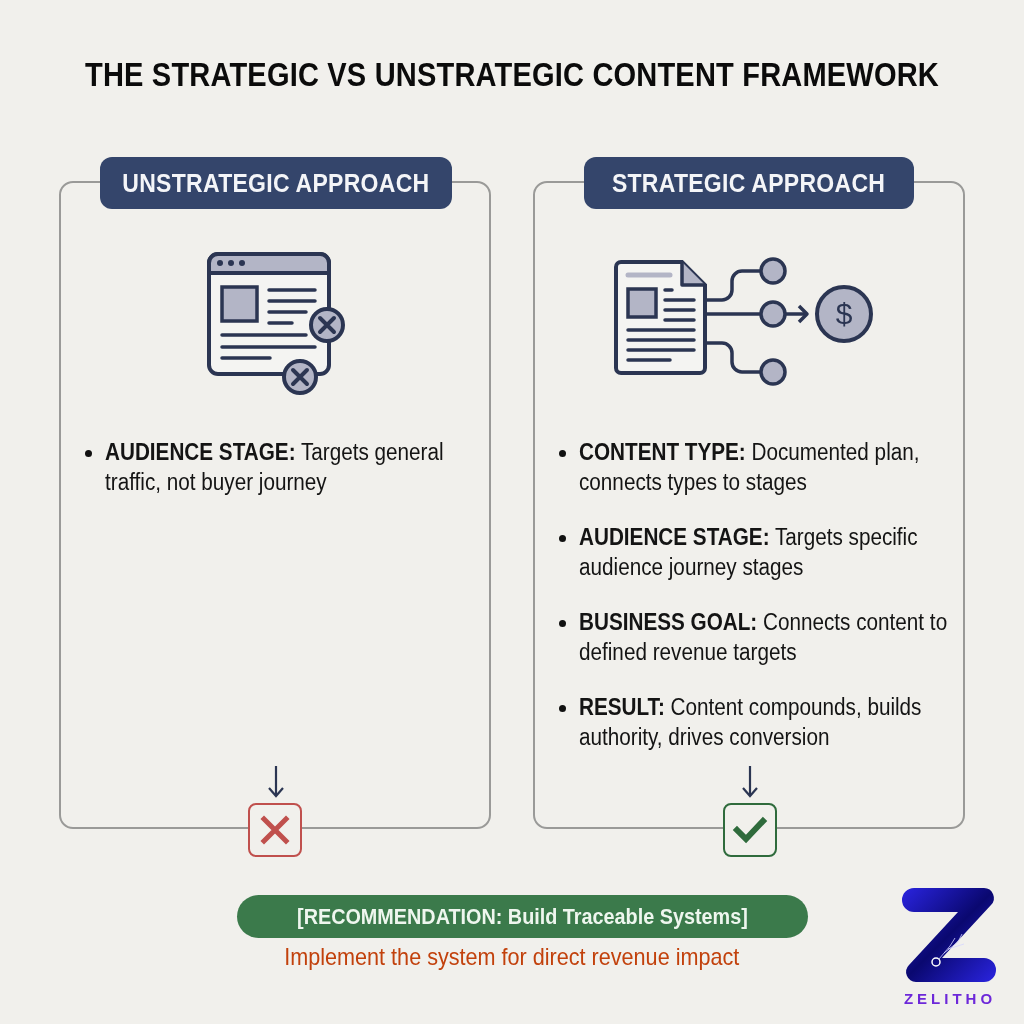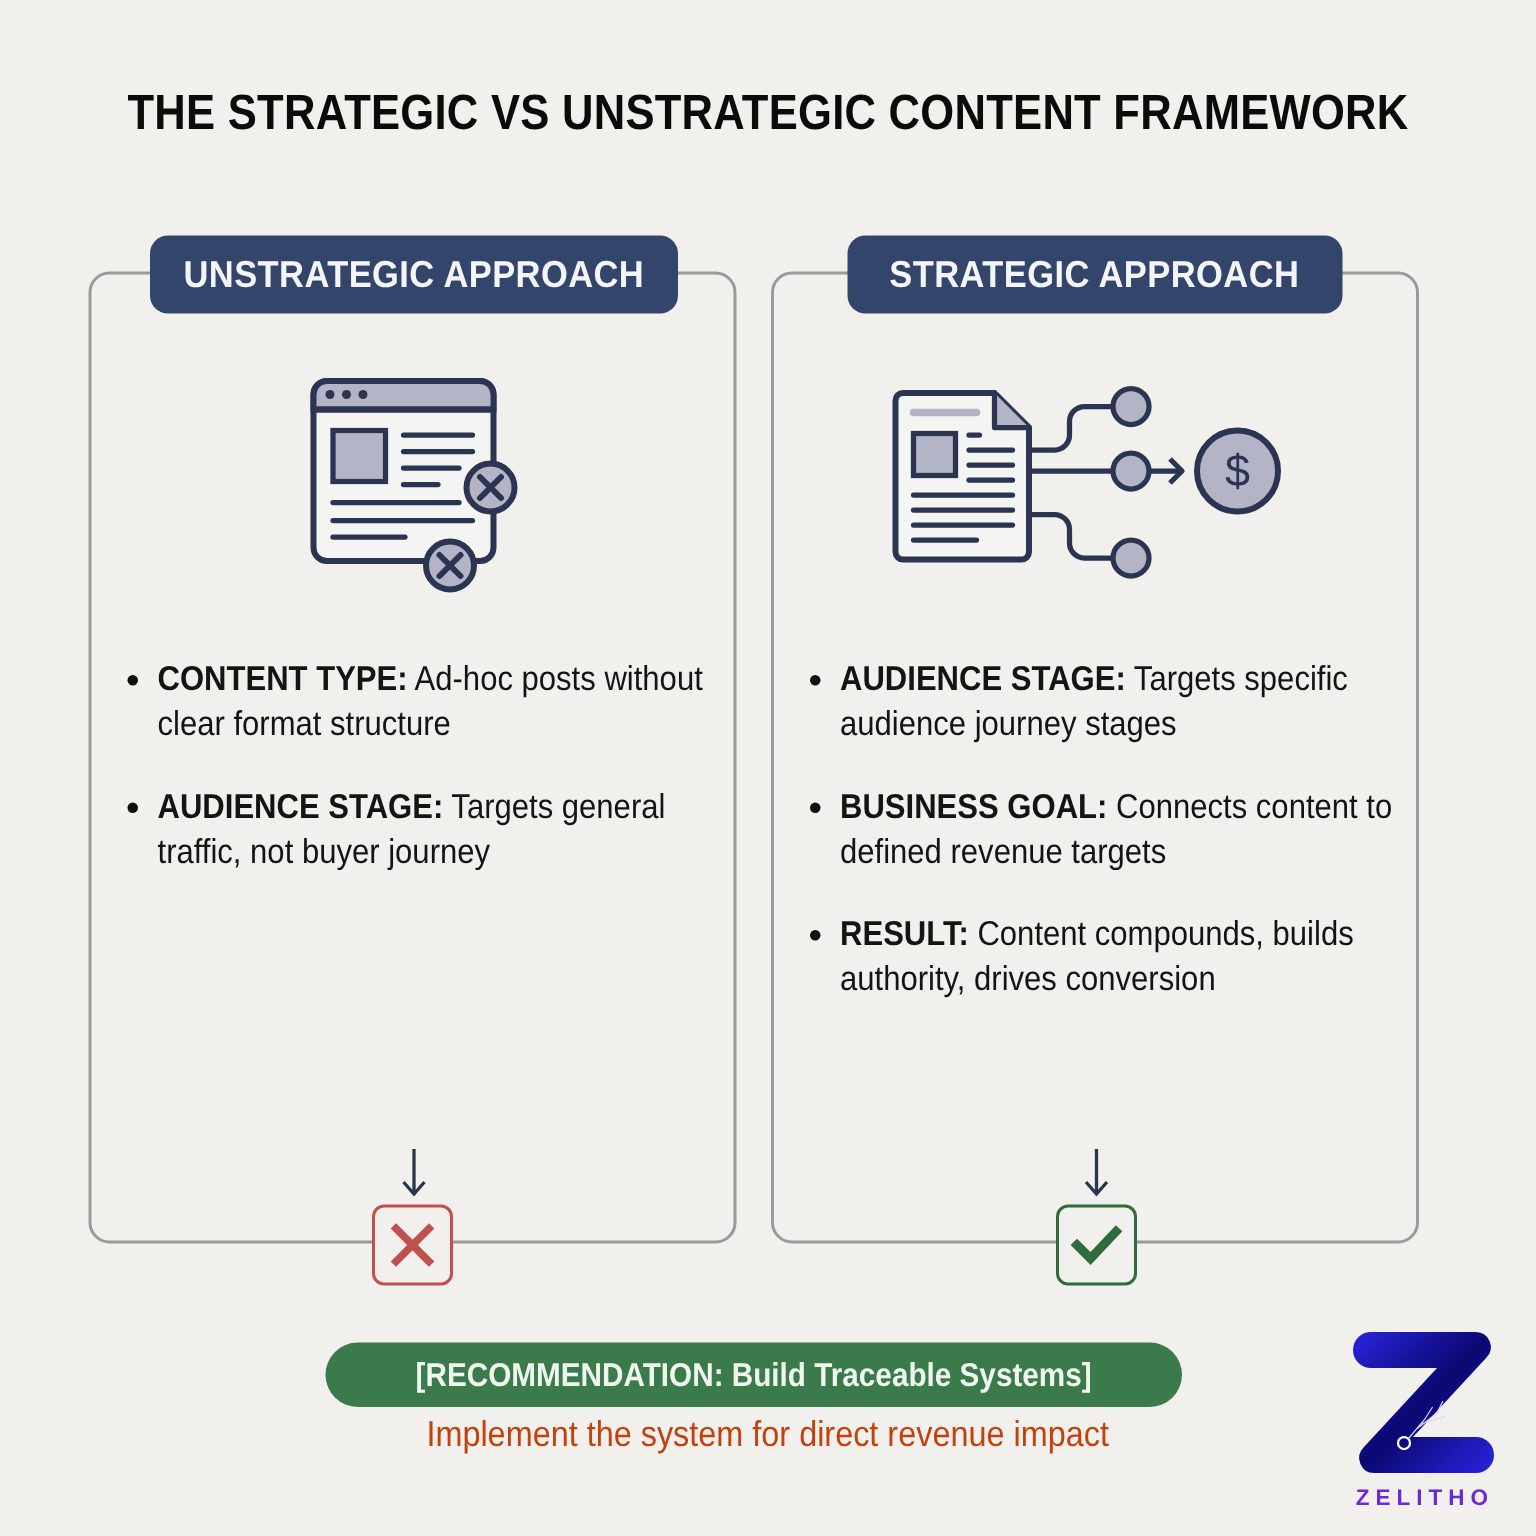--- a/index.html
+++ b/index.html
@@ -10,21 +10,21 @@
     position: absolute; left: 0; top: 56px; width: 1024px; text-align: center;
     font-family: "Liberation Sans", sans-serif; font-weight: 700; font-size: 33px;
     letter-spacing: 0.2px; transform: scaleX(0.88); color: #0b0b0b;
   }
 
   .panel {
     position: absolute; top: 181px; width: 432px; height: 648px;
     border: 2px solid #9a9a98; border-radius: 14px; background: #f1f0ec;
   }
   .panel.left { left: 59px; padding-left: 40px; }
-  .panel.right { left: 514px; padding-left: 18px; }
+  .panel.right { left: 533px; padding-left: 18px; }
 
   .panel-header {
     position: absolute; top: -26px; height: 52px; border-radius: 12px;
     background: #34456b; color: #f4f5f8; font-weight: 700; font-size: 25px;
     display: flex; align-items: center; justify-content: center; letter-spacing: 0.3px;
   }
   .panel.left .panel-header { left: 39px; width: 352px; }
   .panel.right .panel-header { left: 49px; width: 330px; }
   .panel-header span { display: inline-block; transform: scaleX(0.92); }
 
@@ -45,21 +45,21 @@
   .panel.right .down-arrow { left: 205px; }
 
   .result-box {
     position: absolute; top: 620px; width: 54px; height: 54px; border-radius: 8px;
     background: #f1f0ec; display: flex; align-items: center; justify-content: center;
   }
   .panel.left .result-box { left: 187px; border: 2.5px solid #c0504d; }
   .panel.right .result-box { left: 188px; border: 2.5px solid #2f6b3c; }
 
   .recommendation {
-    position: absolute; left: 217px; top: 895px; width: 571px; height: 43px;
+    position: absolute; left: 237px; top: 895px; width: 571px; height: 43px;
     background: #3b7a4b; border-radius: 22px; color: #eef6ee; font-weight: 700;
     font-size: 22px; display: flex; align-items: center; justify-content: center;
   }
   .recommendation span { display: inline-block; transform: scaleX(0.9); white-space: nowrap; }
   .rec-sub {
     position: absolute; left: 0; width: 1024px; top: 943px; text-align: center; font-size: 24px; color: #c2410c;
   }
   .rec-sub span { display: inline-block; transform: scaleX(0.9); }
 
   .logo { position: absolute; left: 900px; top: 882px; width: 100px; height: 120px; }
@@ -95,21 +95,20 @@
       <line x1="16" y1="96" x2="109" y2="96" stroke="#2b3552" stroke-width="3.5" stroke-linecap="round"></line>
       <line x1="16" y1="107" x2="64" y2="107" stroke="#2b3552" stroke-width="3.5" stroke-linecap="round"></line>
       <circle cx="121" cy="74" r="16" fill="#b3b5c6" stroke="#2b3552" stroke-width="4"></circle>
       <path d="M114 67 L128 81 M128 67 L114 81" stroke="#2b3552" stroke-width="4" stroke-linecap="round"></path>
       <circle cx="94" cy="126" r="16" fill="#b3b5c6" stroke="#2b3552" stroke-width="4"></circle>
       <path d="M87 119 L101 133 M101 119 L87 133" stroke="#2b3552" stroke-width="4" stroke-linecap="round"></path>
     </svg>
   </div>
 
   <ul class="bullets">
-    <li class="bullet"><span class="bullet-inner"><span class="lbl">CONTENT TYPE:</span><span class="txt"> Ad-hoc posts without clear format structure</span></span></li>
     <li class="bullet"><span class="bullet-inner"><span class="lbl">AUDIENCE STAGE:</span><span class="txt"> Targets general traffic, not buyer journey</span></span></li>
   </ul>
 
   <svg class="down-arrow" viewBox="0 0 20 34">
     <line x1="10" y1="1" x2="10" y2="31" stroke="#2b3552" stroke-width="2.2"></line>
     <path d="M3 23 L10 31 L17 23" fill="none" stroke="#2b3552" stroke-width="2.2"></path>
   </svg>
   <div class="result-box">
     <svg width="34" height="34" viewBox="0 0 34 34">
       <path d="M6 6 L28 28 M28 6 L6 28" stroke="#c0504d" stroke-width="5" stroke-linecap="square"></path>
@@ -143,20 +142,21 @@
       <circle cx="163" cy="69" r="12" fill="#b3b5c6" stroke="#2b3552" stroke-width="3.5"></circle>
       <circle cx="163" cy="127" r="12" fill="#b3b5c6" stroke="#2b3552" stroke-width="3.5"></circle>
       <line x1="175" y1="69" x2="196" y2="69" stroke="#2b3552" stroke-width="3.5"></line>
       <path d="M189 61 L197 69 L189 77" fill="none" stroke="#2b3552" stroke-width="3.5" stroke-linejoin="round"></path>
       <circle cx="234" cy="69" r="27" fill="#b3b5c6" stroke="#2b3552" stroke-width="4"></circle>
       <text x="234" y="79" text-anchor="middle" font-family="Liberation Sans, sans-serif" font-size="30" fill="#2b3552">$</text>
     </svg>
   </div>
 
   <ul class="bullets">
+    <li class="bullet"><span class="bullet-inner"><span class="lbl">CONTENT TYPE:</span><span class="txt"> Documented plan, connects types to stages</span></span></li>
     <li class="bullet"><span class="bullet-inner"><span class="lbl">AUDIENCE STAGE:</span><span class="txt"> Targets specific audience journey stages</span></span></li>
     <li class="bullet"><span class="bullet-inner"><span class="lbl">BUSINESS GOAL:</span><span class="txt"> Connects content to defined revenue targets</span></span></li>
     <li class="bullet"><span class="bullet-inner"><span class="lbl">RESULT:</span><span class="txt"> Content compounds, builds authority, drives conversion</span></span></li>
   </ul>
 
   <svg class="down-arrow" viewBox="0 0 20 34">
     <line x1="10" y1="1" x2="10" y2="31" stroke="#2b3552" stroke-width="2.2"></line>
     <path d="M3 23 L10 31 L17 23" fill="none" stroke="#2b3552" stroke-width="2.2"></path>
   </svg>
   <div class="result-box">

